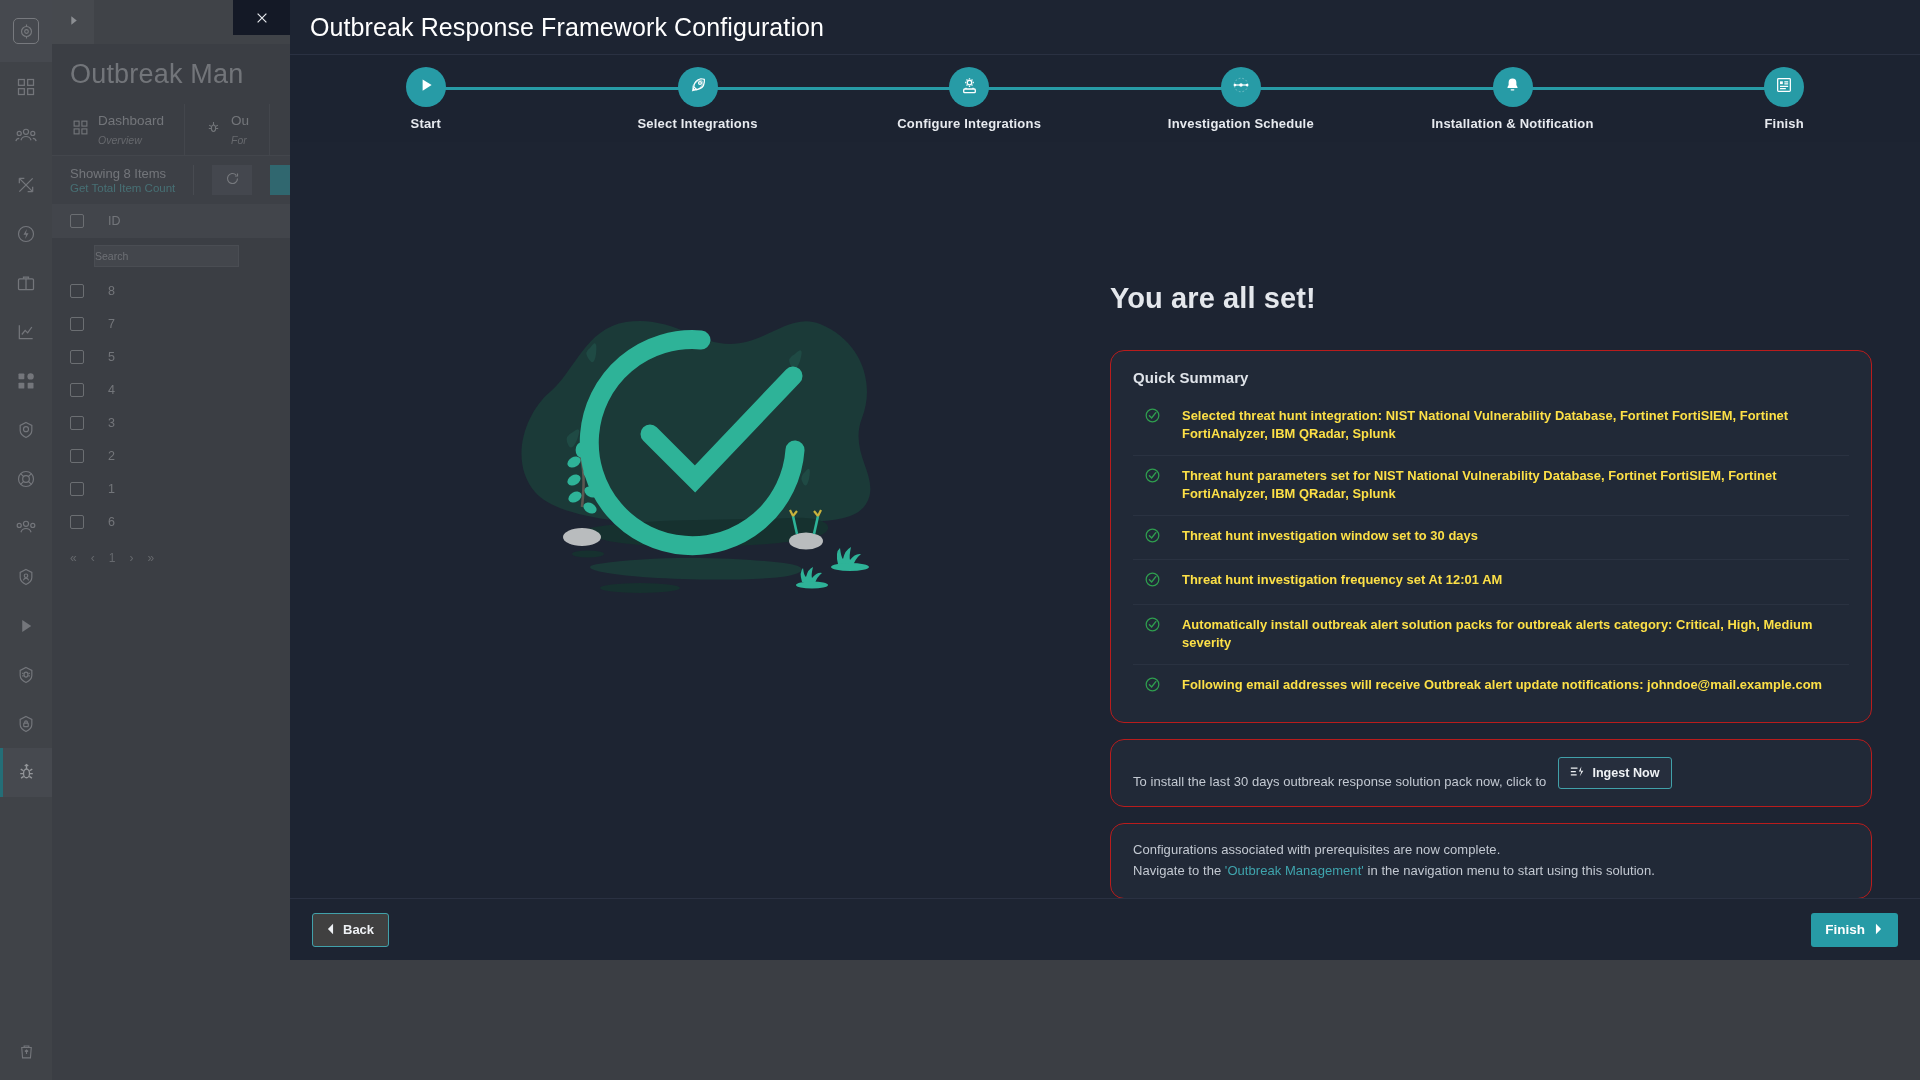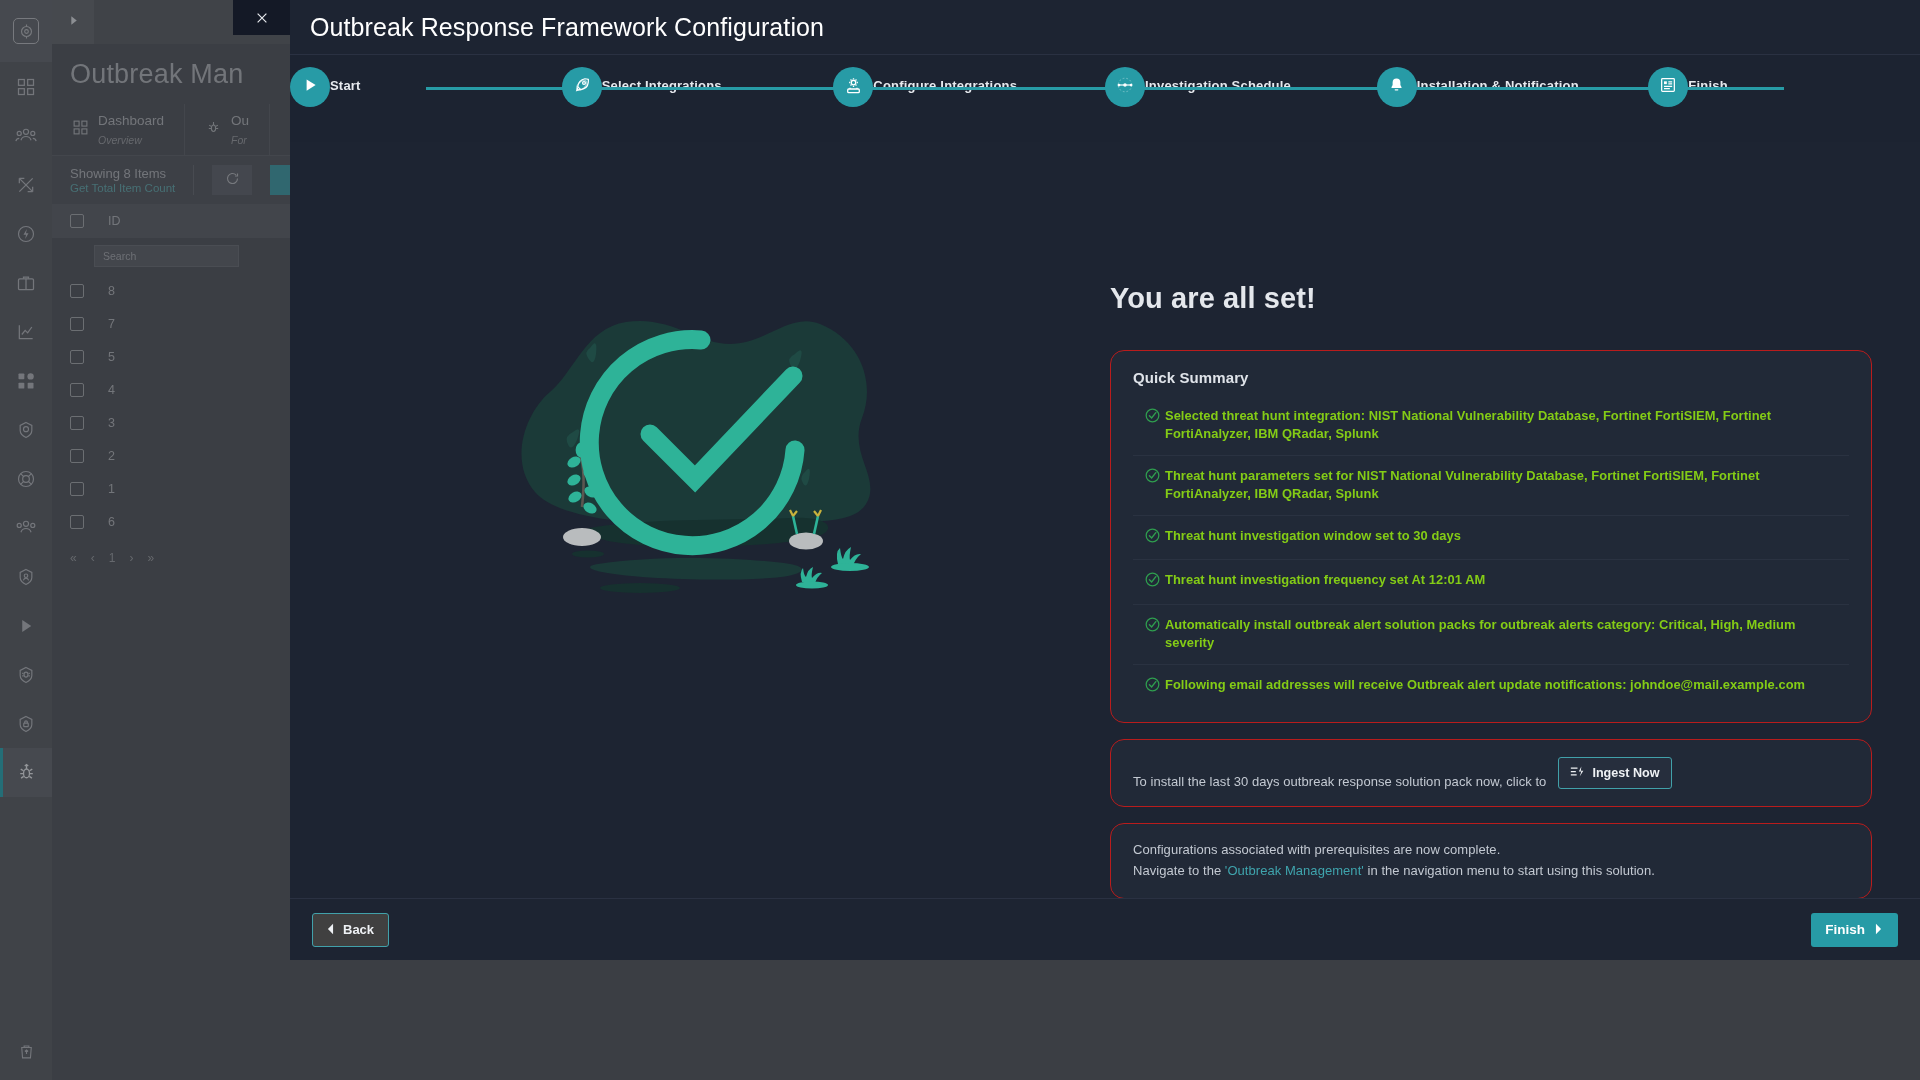--- a/index.html
+++ b/index.html
@@ -85,21 +85,21 @@
     padding-left: 18px;
   }
   .bg-cb {
     width: 14px; height: 14px; border: 1.3px solid #97999c; border-radius: 2px;
   }
   #bg-table .th-id { font-size: 12.5px; color: #a2a4a7; margin-left: 24px; }
   #bg-table .fr { height: 36px; display: flex; align-items: center; padding-left: 42px; }
   #bg-table .srch {
     width: 145px; height: 22px; background: #5a5d62; border: 1px solid #65686d;
     font-size: 10.5px; color: #9a9c9f; display: flex; align-items: center;
-    padding-left: 8px;
+    padding-left: 0;
   }
   .bg-row {
     height: 33px; display: flex; align-items: center; padding-left: 18px;
   }
   .bg-row .rid { font-size: 12.5px; color: #a2a4a7; margin-left: 24px; }
   #bg-pager {
     height: 40px; display: flex; align-items: center; gap: 14px;
     padding-left: 18px; font-size: 12px; color: #8d9093;
   }
 
@@ -127,21 +127,21 @@
   
   #stepper {
     height: 88px; flex: none; border-top: 1px solid #2a3142;
     background: #1c2331; position: relative;
   }
   #step-row {
     position: absolute; left: 0; right: 0; top: 0; height: 88px;
     display: flex; align-items: flex-start;
   }
   .step {
-    flex: 1; position: relative; display: flex; flex-direction: row;
+    flex: 1; position: relative; display: flex; flex-direction: column;
     align-items: center;
   }
   .step .bar {
     position: absolute; top: 32px; height: 2.5px; background: #279ba6;
     left: 0; right: 0;
   }
   .step:first-child .bar { left: 50%; }
   .step:last-child .bar { right: 50%; }
   .step .node {
     width: 40px; height: 40px; border-radius: 50%; background: #279ba6;
@@ -172,22 +172,22 @@
   .card {
     background: #212937; border: 1px solid #b91c1c; border-radius: 14px;
     margin-bottom: 16px;
   }
   #summary-card { padding: 18px 22px 14px 22px; }
   #summary-title {
     font-size: 15px; color: #dfe3e9; font-weight: 600; margin-bottom: 10px;
     letter-spacing: .1px;
   }
   .sum-item {
-    display: flex; gap: 5px; padding: 11px 2px 11px 12px;
-    border-top: 1px solid #2a3241; font-size: 12.9px; color: #84cc16;
+    display: flex; gap: 22px; padding: 11px 2px 11px 12px;
+    border-top: 1px solid #2a3241; font-size: 12.9px; color: #fde047;
     line-height: 1.43; letter-spacing: .05px;
   }
   .sum-item:first-of-type { border-top: none; }
   .sum-item .chk { flex: none; margin-top: 1px; }
   .sum-item .txt { font-weight: 600; }
 
   #ingest-card {
     padding: 17px 22px; display: flex; align-items: flex-end; gap: 12px;
   }
   #ingest-text { font-size: 13px; color: #c3c9d2; letter-spacing: .05px; }

